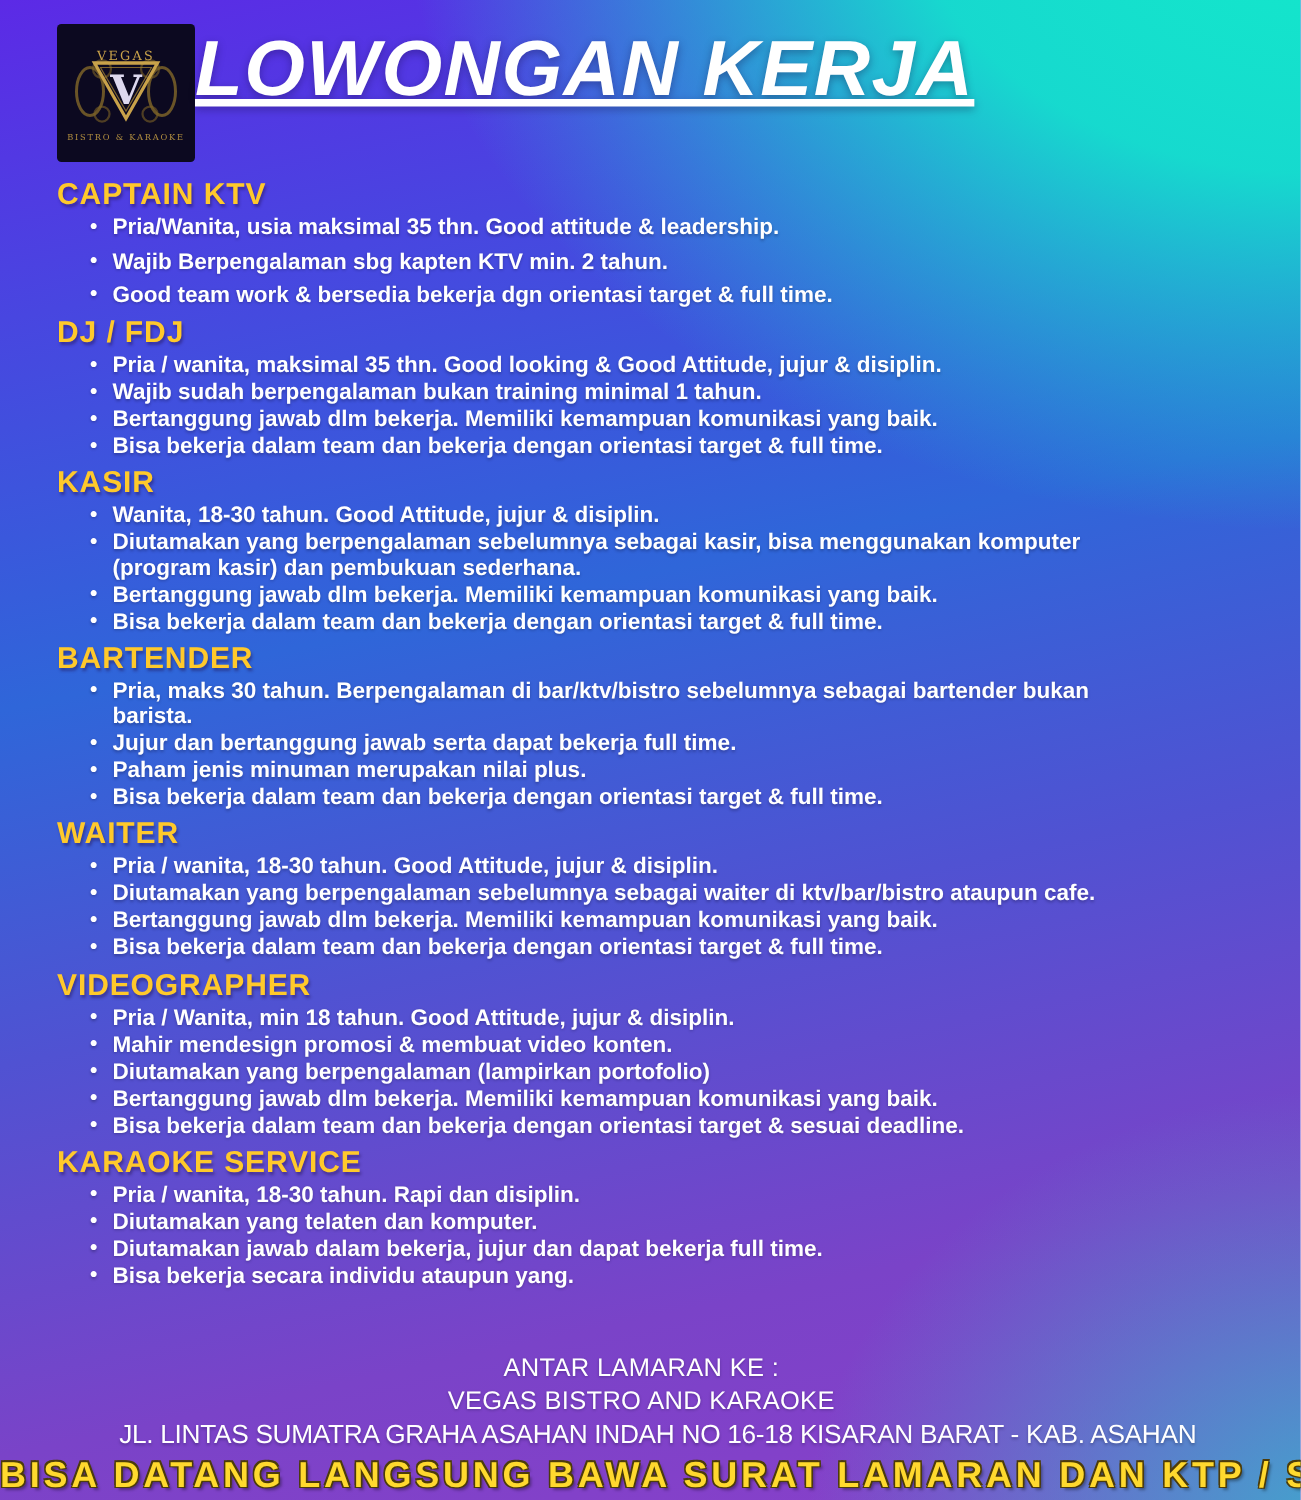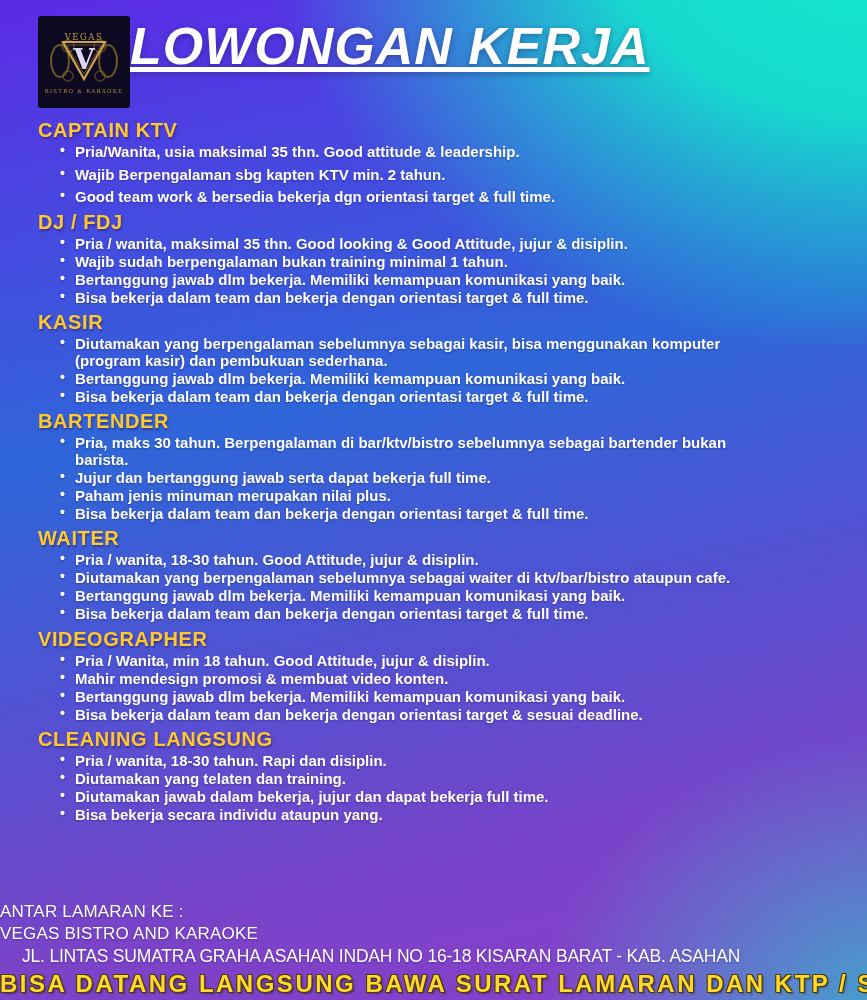--- a/index.html
+++ b/index.html
@@ -64,21 +64,21 @@
   .job-bullet::before {
     content:"•";
     position:absolute; left:0; top:-1px;
     font-size:14px;
   }
   .job-section:first-child .job-bullet { margin-bottom:6px; }
 
   
   .footer {
     position:absolute; left:0; right:12px; bottom:2px;
-    text-align:left;
+    text-align:center;
   }
   .footer-line {
     color:#ffffff;
     font-size:17px;
     line-height:1.28;
     letter-spacing:0.2px;
     text-shadow:0 1px 2px rgba(10,10,40,0.3);
   }
   .footer-line.address { font-size:17.5px; letter-spacing:-0.2px; white-space:nowrap;padding-left:22px; }
   .footer-highlight {
@@ -133,20 +133,21 @@
         <ul class="job-bullets">
           <li class="job-bullet">Pria / wanita, maksimal 35 thn.  Good looking &amp; Good Attitude, jujur &amp; disiplin.</li>
           <li class="job-bullet">Wajib sudah berpengalaman bukan training minimal 1 tahun.</li>
           <li class="job-bullet">Bertanggung jawab dlm bekerja. Memiliki kemampuan komunikasi yang baik.</li>
           <li class="job-bullet">Bisa bekerja dalam team dan bekerja dengan orientasi target &amp; full time.</li>
         </ul>
       </section>
       <section class="job-section">
         <h2 class="job-heading">KASIR</h2>
         <ul class="job-bullets">
+          <li class="job-bullet">Wanita, 18-30 tahun.  Good Attitude, jujur &amp; disiplin.</li>
           <li class="job-bullet">Diutamakan yang berpengalaman sebelumnya sebagai kasir, bisa menggunakan komputer (program kasir) dan pembukuan sederhana.</li>
           <li class="job-bullet">Bertanggung jawab dlm bekerja. Memiliki kemampuan komunikasi yang baik.</li>
           <li class="job-bullet">Bisa bekerja dalam team dan bekerja dengan orientasi target &amp; full time.</li>
         </ul>
       </section>
       <section class="job-section">
         <h2 class="job-heading">BARTENDER</h2>
         <ul class="job-bullets">
           <li class="job-bullet">Pria, maks 30 tahun. Berpengalaman di bar/ktv/bistro sebelumnya sebagai bartender bukan barista.</li>
           <li class="job-bullet">Jujur dan bertanggung jawab serta dapat bekerja full time.</li>
@@ -161,29 +162,30 @@
           <li class="job-bullet">Diutamakan yang berpengalaman sebelumnya sebagai waiter di ktv/bar/bistro ataupun cafe.</li>
           <li class="job-bullet">Bertanggung jawab dlm bekerja. Memiliki kemampuan komunikasi yang baik.</li>
           <li class="job-bullet">Bisa bekerja dalam team dan bekerja dengan orientasi target &amp; full time.</li>
         </ul>
       </section>
       <section class="job-section">
         <h2 class="job-heading">VIDEOGRAPHER</h2>
         <ul class="job-bullets">
           <li class="job-bullet">Pria / Wanita, min 18 tahun. Good Attitude, jujur &amp; disiplin.</li>
           <li class="job-bullet">Mahir mendesign promosi &amp; membuat video konten.</li>
+          <li class="job-bullet">Diutamakan yang berpengalaman (lampirkan portofolio)</li>
           <li class="job-bullet">Bertanggung jawab dlm bekerja. Memiliki kemampuan komunikasi yang baik.</li>
           <li class="job-bullet">Bisa bekerja dalam team dan bekerja dengan orientasi target &amp; sesuai deadline.</li>
         </ul>
       </section>
       <section class="job-section">
-        <h2 class="job-heading">CLEANING LANGSUNG</h2>
+        <h2 class="job-heading">KARAOKE SERVICE</h2>
         <ul class="job-bullets">
           <li class="job-bullet">Pria / wanita, 18-30 tahun.  Rapi dan disiplin.</li>
-          <li class="job-bullet">Diutamakan yang telaten dan training.</li>
+          <li class="job-bullet">Diutamakan yang telaten dan komputer.</li>
           <li class="job-bullet">Diutamakan jawab dalam bekerja, jujur dan dapat bekerja full time.</li>
           <li class="job-bullet">Bisa bekerja secara individu ataupun yang.</li>
         </ul>
       </section>
     </div>
 
   <div class="footer">
     <div class="footer-line">ANTAR LAMARAN KE :</div>
     <div class="footer-line">VEGAS BISTRO AND KARAOKE</div>
     <div class="footer-line address">JL. LINTAS SUMATRA GRAHA ASAHAN INDAH NO 16-18 KISARAN BARAT - KAB. ASAHAN</div>

